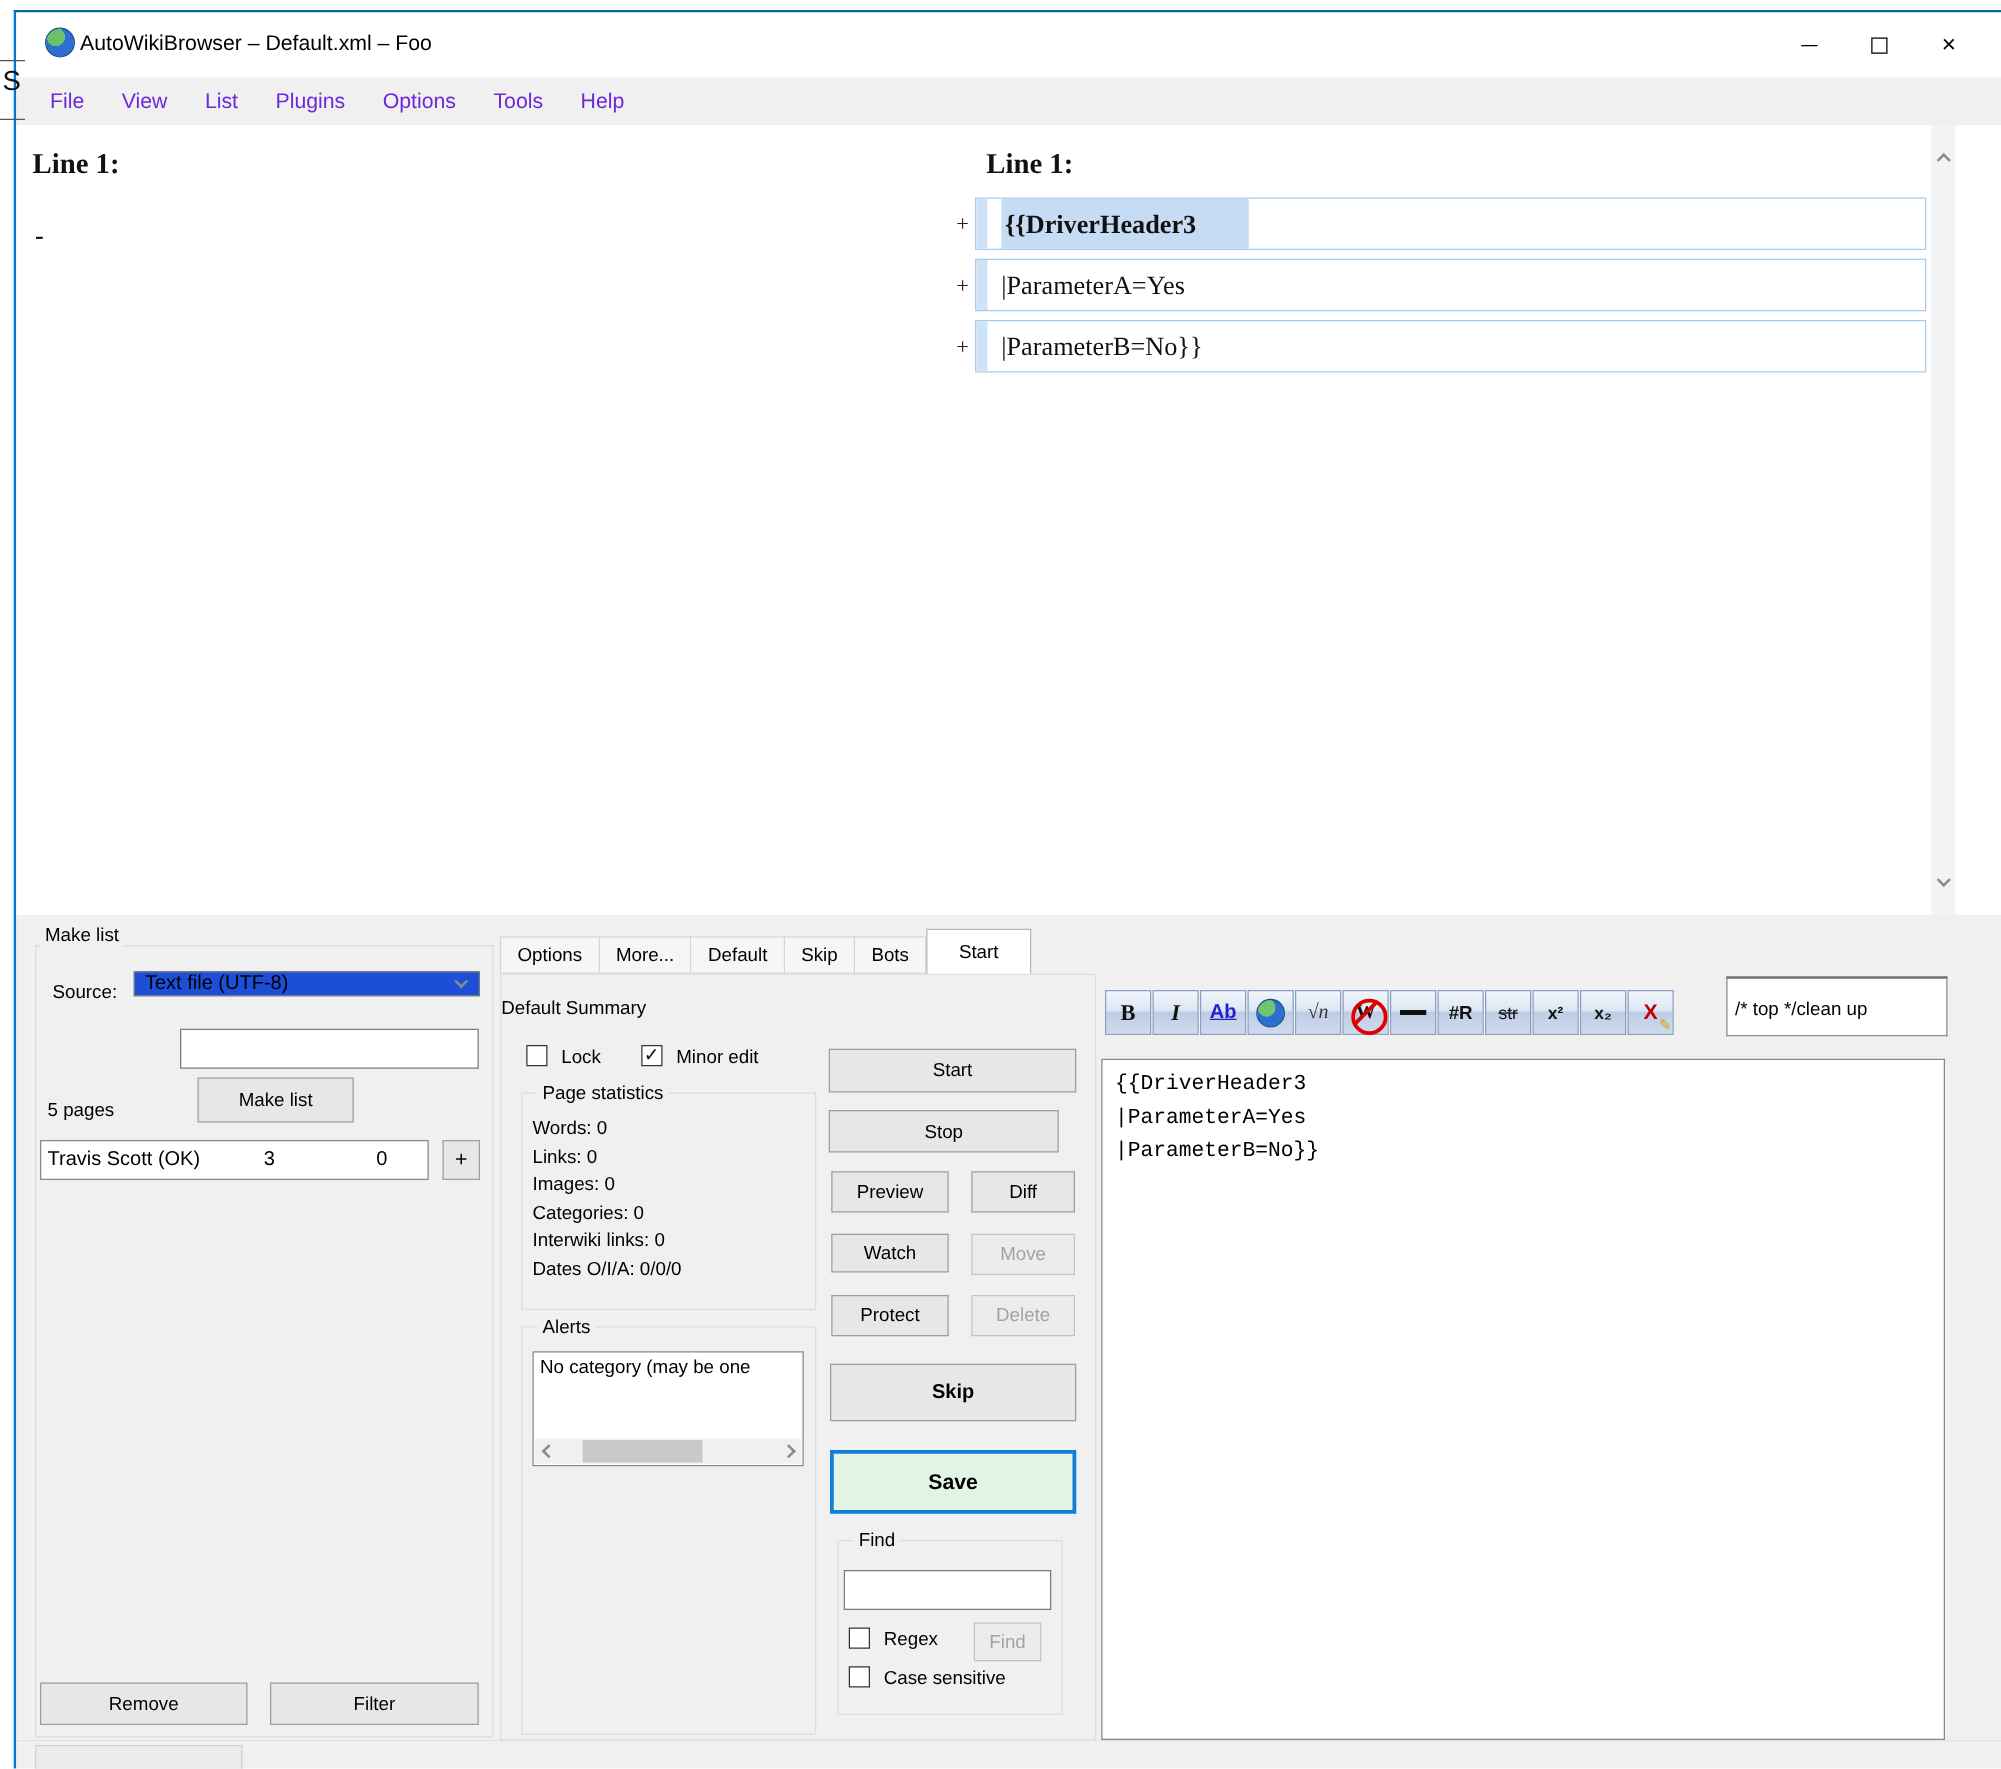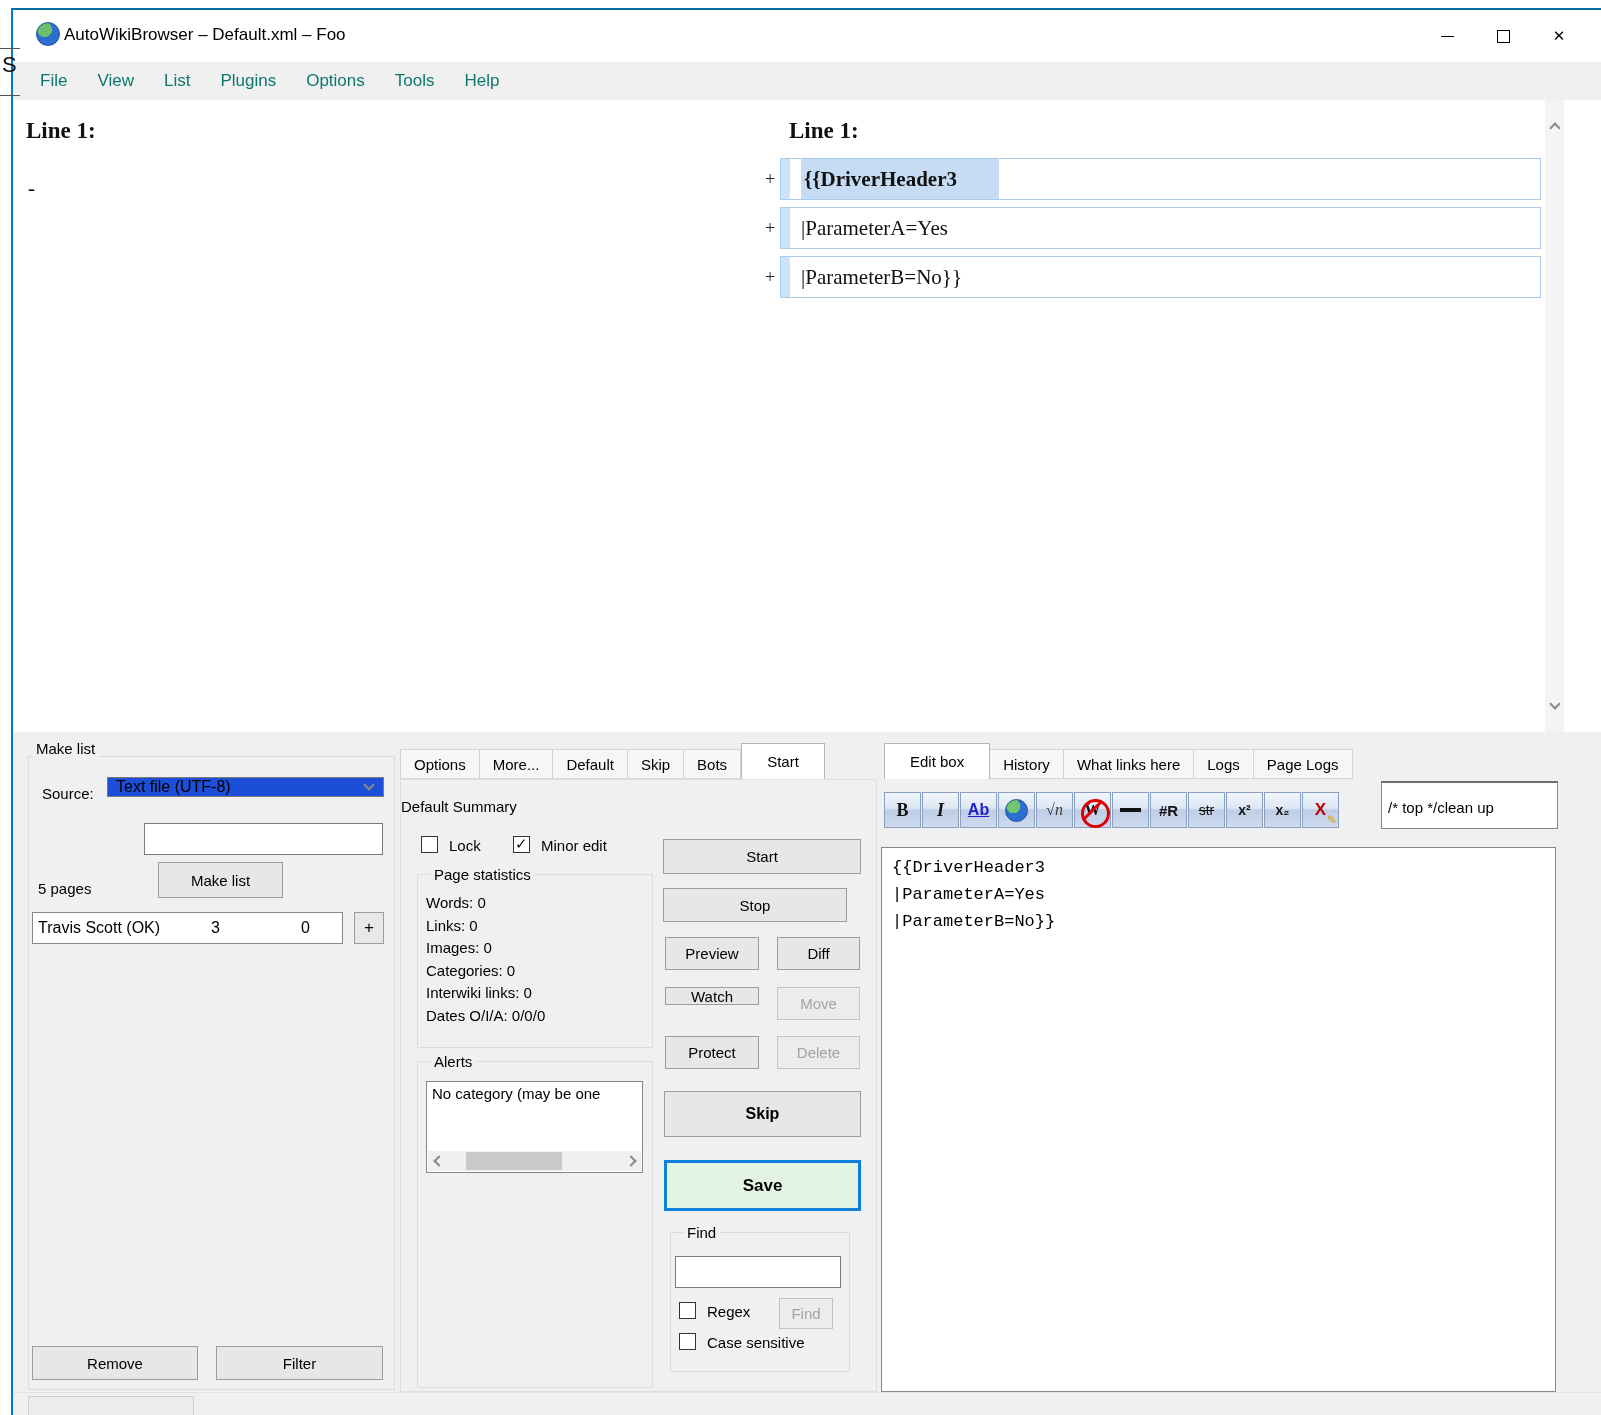--- a/index.html
+++ b/index.html
@@ -24,21 +24,21 @@
   .win-title { position:absolute; left:51px; top:15px; font-size:17px; color:#000; white-space:nowrap; }
   .win-controls { position:absolute; right:14px; top:8px; display:flex; }
   .wc { width:56px; height:36px; display:flex; align-items:center; justify-content:center; }
   .wc-min-glyph { display:block; width:13px; height:1px; background:#000; }
   .wc-max-glyph { display:block; width:13px; height:13px; border:1px solid #000; }
   .wc-close-glyph { font-size:15px; color:#000; }
 
   
   .menubar { position:absolute; left:0; top:52px; width:100%; height:38px; background:#f0f0f0;
              display:flex; align-items:center; padding-left:12px; }
-  .menu-item { font-size:17px; padding:0 15px; line-height:38px; color:#0f766e; }
+  .menu-item { font-size:17px; padding:0 15px; line-height:38px; color:#6d28d9; }
 
   
   .diff-area { position:absolute; left:0; top:90px; width:100%; height:632px; background:#fff; }
   .diff-header { position:absolute; font-family:"Liberation Serif", serif; font-weight:bold; font-size:23px; color:#111; }
   .diff-minus { position:absolute; left:15px; top:76px; font-family:"Liberation Serif", serif; font-size:21px; }
   .diff-rows { position:absolute; left:752px; top:58px; width:776px; }
   .diff-row { display:flex; height:42px; margin-bottom:7px; }
   .diff-plus { width:15px; font-family:"Liberation Serif", serif; font-size:18px; line-height:42px; color:#222; }
   .diff-box { flex:1; position:relative; border:1px solid #a9cbec; background:#fff; }
   .diff-bar { position:absolute; left:0; top:0; bottom:0; width:9px; background:#cfe3f7; }
@@ -285,43 +285,36 @@
           <div class="hs-arrow" style="right:0;">
               <span class="chev right"></span>
             </div>
         </div>
       </div>
 
       <button class="btn" style="left:650px; top:107px; width:198px; height:35px;">Start</button>
       <button class="btn" style="left:650px; top:156px; width:184px; height:34px;text-align:center;">Stop</button>
       <button class="btn" style="left:652px; top:205px; width:94px; height:33px;">Preview</button>
       <button class="btn" style="left:764px; top:205px; width:83px; height:33px;">Diff</button>
-      <button class="btn" style="left:652px; top:255px; width:94px; height:18px;">Watch</button>
+      <button class="btn" style="left:652px; top:255px; width:94px; height:31px;">Watch</button>
       <button class="btn disabled" style="left:764px; top:255px; width:83px; height:33px;">Move</button>
       <button class="btn" style="left:652px; top:304px; width:94px; height:33px;">Protect</button>
       <button class="btn disabled" style="left:764px; top:304px; width:83px; height:33px;">Delete</button>
       <button class="btn skip-btn" style="left:651px; top:359px; width:197px; height:46px;">Skip</button>
       <button class="btn save-btn" style="left:651px; top:428px; width:197px; height:51px;">Save</button>
 
       <div class="grp" style="left:657px; top:500px; width:180px; height:140px;"></div>
       <span class="grp-label" style="left:670px; top:492px;">Find</span>
       <div class="field" style="left:662px; top:524px; width:166px; height:32px;"></div>
       <span class="cb" style="left:666px; top:570px;"></span>
       <span class="lbl" style="left:694px; top:571px;">Regex</span>
       <button class="btn disabled" style="left:766px; top:566px; width:54px; height:31px;">Find</button>
       <span class="cb" style="left:666px; top:601px;"></span>
       <span class="lbl" style="left:694px; top:602px;">Case sensitive</span>
 
-      <div class="tabstrip" style="left:871px; top:11px;">
-          <div class="tab active">Edit box</div>
-          <div class="tab">History</div>
-          <div class="tab">What links here</div>
-          <div class="tab">Logs</div>
-          <div class="tab">Page Logs</div>
-        </div>
 
       <div class="ed-toolbar">
           <div class="tb-btn tb-bold">
           <span class="tb-glyph">B</span>
         </div>
           <div class="tb-btn tb-italic">
           <span class="tb-glyph">I</span>
         </div>
           <div class="tb-btn tb-ab">
           <span class="tb-glyph">Ab</span>

